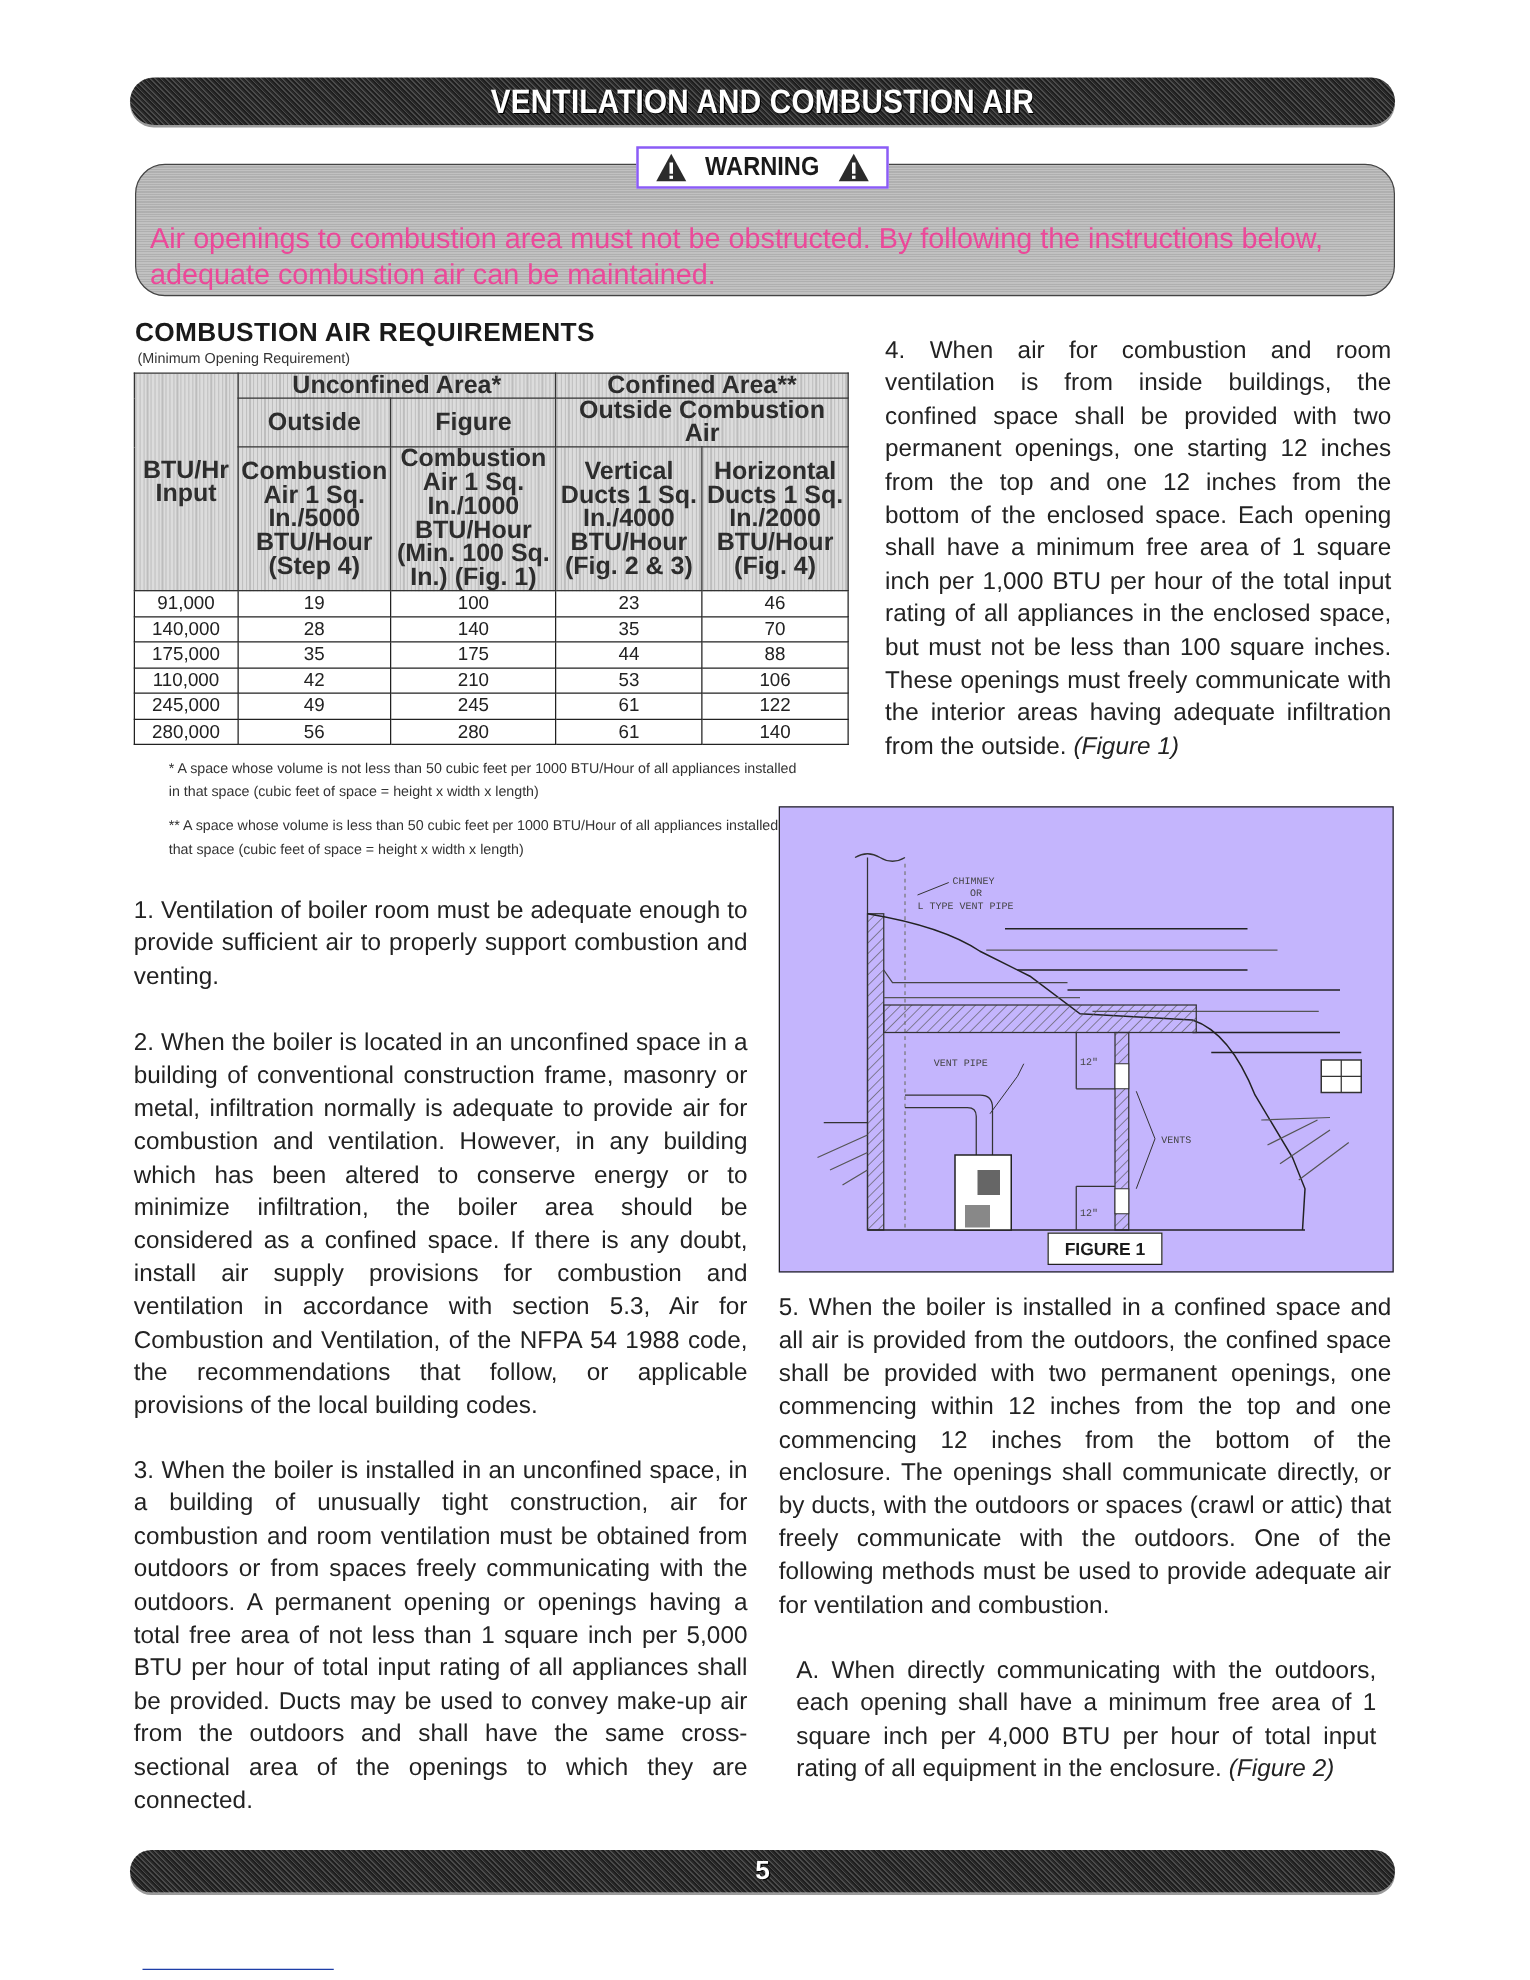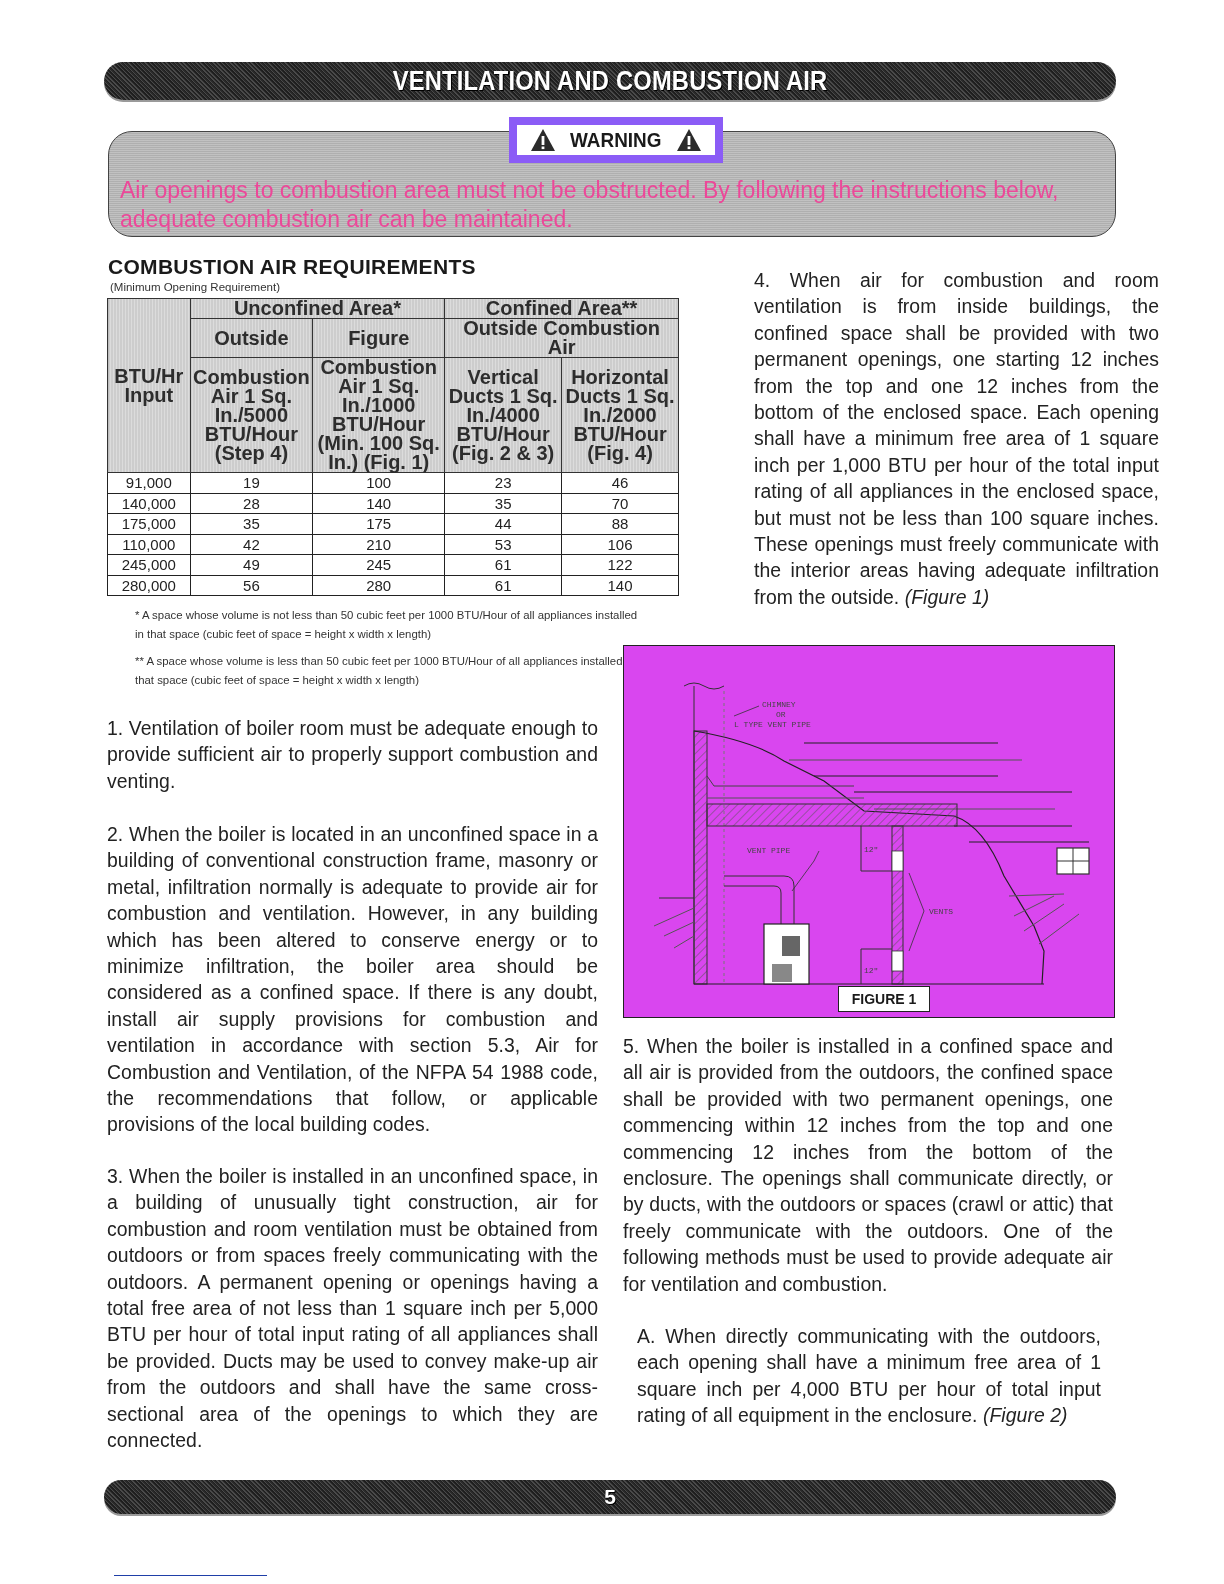--- a/index.html
+++ b/index.html
@@ -15,21 +15,21 @@
   .title-bar span { color:#ffffff; font-size:27px; font-weight:bold; letter-spacing:0.2px;
     transform:scaleX(0.88); text-shadow:1px 1px 0 #000; }
 
   
   .warning-box { position:absolute; left:108px; top:131px; width:1006px; height:104px;
     border:1.5px solid #444; border-radius:24px;
     background: repeating-linear-gradient(0deg,#cfcfcf 0 1px,#e4e4e4 1px 2px),
                 #d8d8d8;
     background-blend-mode:multiply; }
   .warning-label { position:absolute; left:509px; top:117px; width:198px; height:30px;
-    background:#fff; border:8px solid #8b5cf6; display:flex; align-items:center;
+    background:#fff; border:2px solid #8b5cf6; display:flex; align-items:center;
     justify-content:center; gap:9px; z-index:2; }
   .warning-label .txt { font-size:21px; font-weight:bold; transform:scaleX(0.9); }
   .warn-tri { width:26px; height:24px; display:inline-block; }
   .warning-text { position:absolute; left:120px; top:176px; width:990px;
     font-size:23px; line-height:29px; color:#ec4899; transform-origin:left top; }
 
   
   .sec-title { position:absolute; left:108px; top:255px; font-size:21px; font-weight:bold; letter-spacing:0.3px; }
   .sec-sub { position:absolute; left:110px; top:281px; font-size:11.5px; color:#333; }
 
@@ -42,25 +42,25 @@
   table.req td { border:1.5px solid #222; text-align:center; height:19.5px; line-height:19px; padding:0; color:#222; }
   table.req tr.data td { border-top:1px solid #222;margin-top:28px; }
 
   .footnote { position:absolute; left:110px; font-size:11.4px; line-height:19px; color:#333; width:510px;margin-left:25px; }
 
   
   .para { position:absolute; font-size:19.4px; line-height:26.4px; text-align:justify;
           color:#222; letter-spacing:0.05px; }
   .para i { font-style:italic; }
   .lcol { left:107px; width:491px; }
-  .rcol { left:708px; width:405px;margin-left:46px; }
+  .rcol { left:708px; width:405px; }
 
   
   .figure-box { position:absolute; left:623px; top:645px; width:490px; height:371px;
-    border:1.5px solid #222; background:#d946ef; }
+    border:1.5px solid #222; background:#c4b5fd; }
   .figure-box svg { position:absolute; left:0; top:0; }
   .fig-caption { position:absolute; left:214px; top:340px; width:90px; height:24px;
     border:1.5px solid #222; font-weight:bold; font-size:14px; display:flex;
     align-items:center; justify-content:center; background:#fff; }
 
   
   .page-bar { position:absolute; left:104px; top:1480px; width:1012px; height:34px;
     border-radius:17px;
     background: repeating-linear-gradient(45deg,#1e1e1e 0 1px,#4a4a4a 1px 2px,#2a2a2a 2px 3px);
     box-shadow: 0 2px 0 #9a9a9a;

